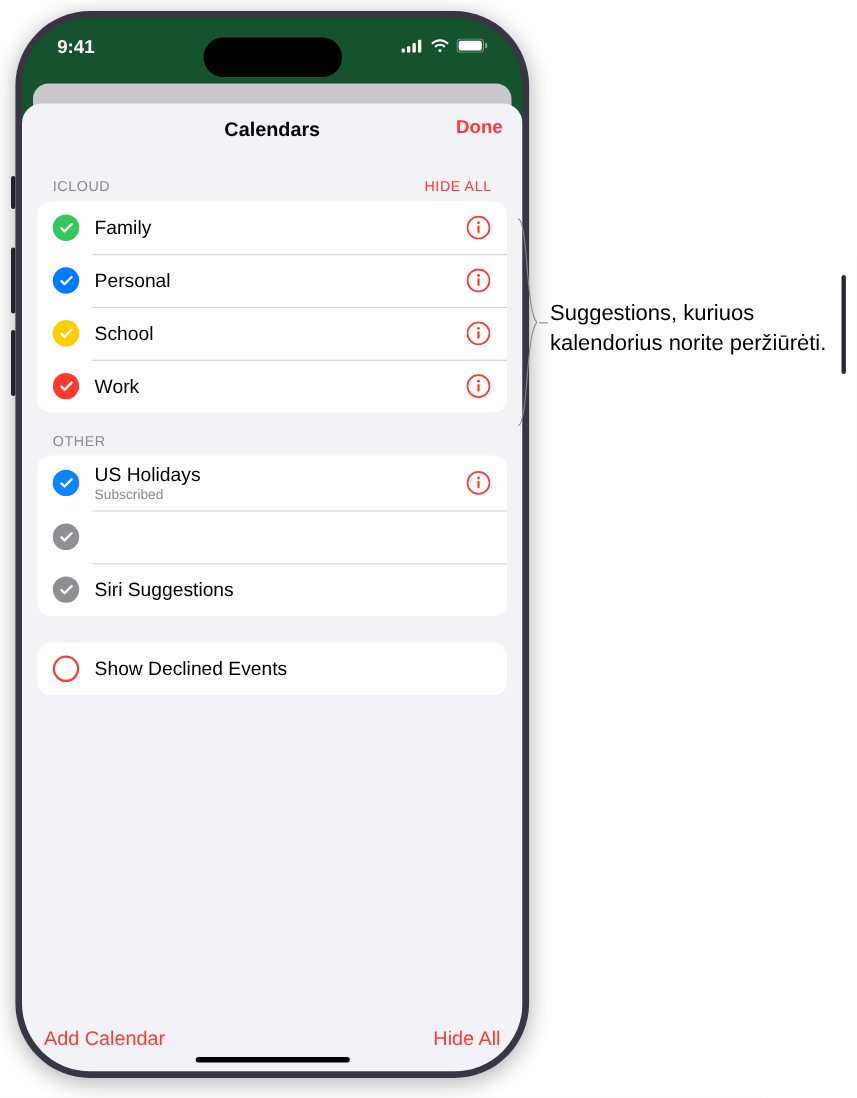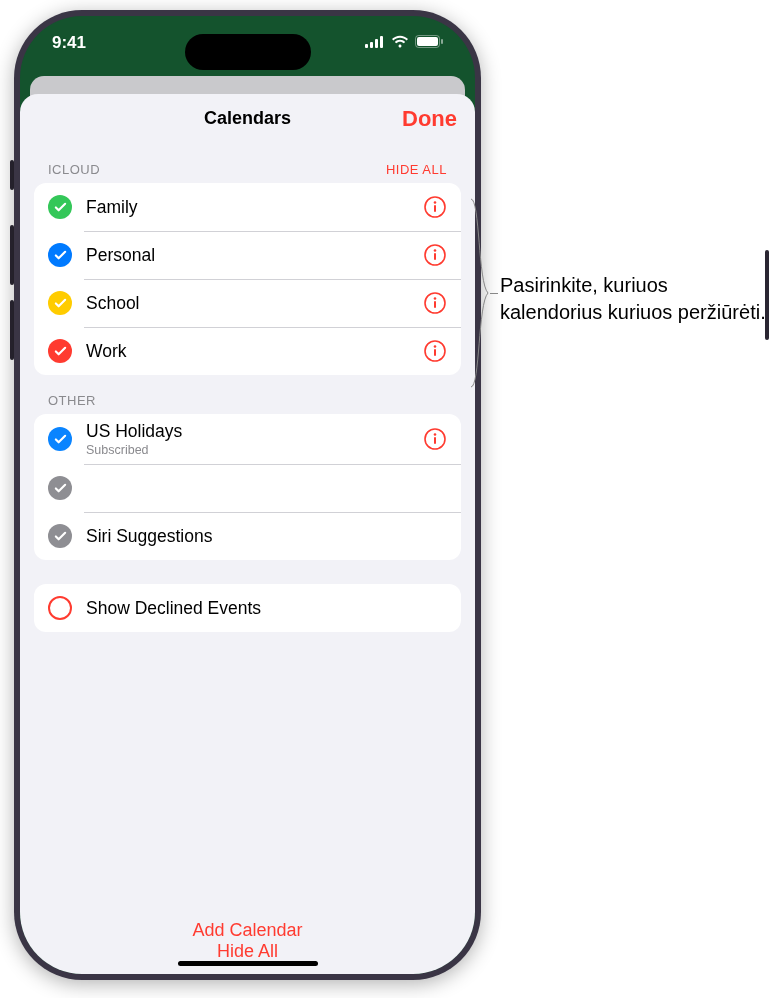--- a/index.html
+++ b/index.html
@@ -84,21 +84,21 @@
     justify-content: center;
     position: relative;
     border-bottom: 0.5px solid transparent;
   }
   .sheet-title { font-size: 18px; font-weight: 600; color: #000; }
   .done-btn {
     position: absolute;
     right: 18px;
     top: 12px;
     color: #ff3b30;
-    font-size: 22px;
+    font-size: 17px;
     font-weight: 600;
   }
   .section-hdr {
     display: flex;
     justify-content: space-between;
     align-items: center;
     padding: 18px 28px 6px 28px;
   }
   .section-label {
     font-size: 13px;
@@ -164,24 +164,23 @@
   .info-btn svg { width: 22px; height: 22px; }
   .gift-icon {
     display: inline-flex;
     margin-right: 6px;
     vertical-align: -2px;
   }
   .toolbar {
     margin-top: auto;
     height: 54px;
     display: flex;
-    justify-content: flex-start;
+    justify-content: space-between;
     align-items: center;
     padding: 0 20px 6px 20px;
-    flex-direction: column;
   }
   .toolbar-btn {
     font-size: 18px;
     color: #ff3b30;
   }
   .home-ind {
     position: absolute;
     bottom: 8px;
     left: 50%;
     transform: translateX(-50%);
@@ -394,13 +393,13 @@
 
       <div class="home-ind"></div>
     </div>
   </div>
 </div>
 
 <svg class="callout-brace" viewBox="0 0 20 190">
   <path d="M1 1 C10 1 8 85 18 95 C8 105 10 189 1 189" fill="none" stroke="#888" stroke-width="1"></path>
 </svg>
 <div class="callout-line" style="left:490px; top:293px; width:8px;"></div>
-<div class="callout">Pasirinkite, kuriuos kalendorius kuriuos peržiūrėti.</div>
+<div class="callout">Suggestions, kuriuos kalendorius norite peržiūrėti.</div>
 
 </body></html>

